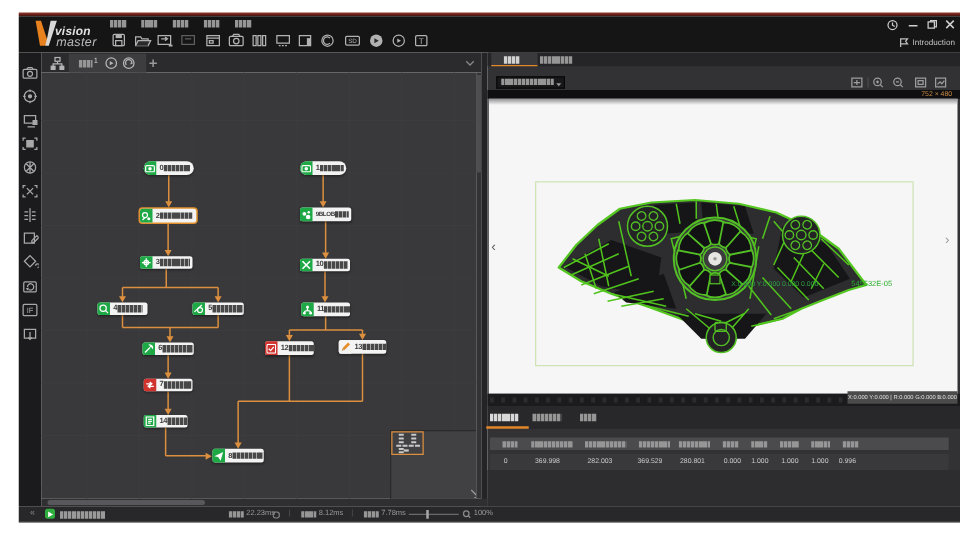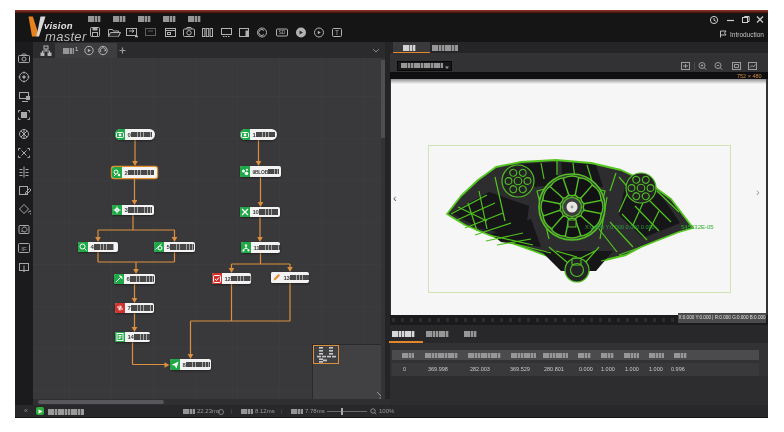--- a/index.html
+++ b/index.html
@@ -19,21 +19,21 @@
 <body>
 
 <div class="abs" style="left:15px;top:10px;width:753px;height:3px;background:linear-gradient(#93382d,#40100a);"></div>
 
 <div class="abs" style="left:15px;top:13px;width:753px;height:29px;background:#151515;"></div>
 <svg class="abs" style="left:28px;top:16px;" width="18" height="21" viewBox="0 0 18 21">
  <polygon points="0.5,0.5 4.8,0.5 11,19.5 7.5,20.5 4,20.5" fill="#e8821f"></polygon>
  <polygon points="12.5,0.5 17.5,0.5 11,20.5 8.2,20.5 9.8,14" fill="#d8d8d8"></polygon>
 </svg>
 <div class="abs" style="left:44px;top:20px;color:#e2e2e2;font-style:italic;font-weight:bold;font-size:9.5px;letter-spacing:.2px;">vision</div>
-<div class="abs" style="left:45px;top:28.5px;color:#bdbdbd;font-style:italic;font-size:13px;letter-spacing:.3px;">master</div>
+<div class="abs" style="left:45px;top:28.5px;color:#bdbdbd;font-style:italic;font-size:10px;letter-spacing:.3px;">master</div>
 <div class="zh" style="left:88px;top:15.5px;width:13px;"></div>
 <div class="zh" style="left:113px;top:15.5px;width:13px;"></div>
 <div class="zh" style="left:138px;top:15.5px;width:13px;"></div>
 <div class="zh" style="left:163px;top:15.5px;width:13px;"></div>
 <div class="zh" style="left:188px;top:15.5px;width:13px;"></div>
 <svg class="abs" style="left:88px;top:26px;" width="260" height="13" viewBox="0 0 260 13" stroke="#b2b2b2" fill="none" stroke-width="1">
  <g>
       <rect x="2.5" y="1.5" width="9" height="9" rx="1"></rect>
       <rect x="4.5" y="1.5" width="5" height="3" fill="#b2b2b2" stroke="none"></rect>
       <rect x="4.5" y="6.5" width="5" height="4"></rect>

